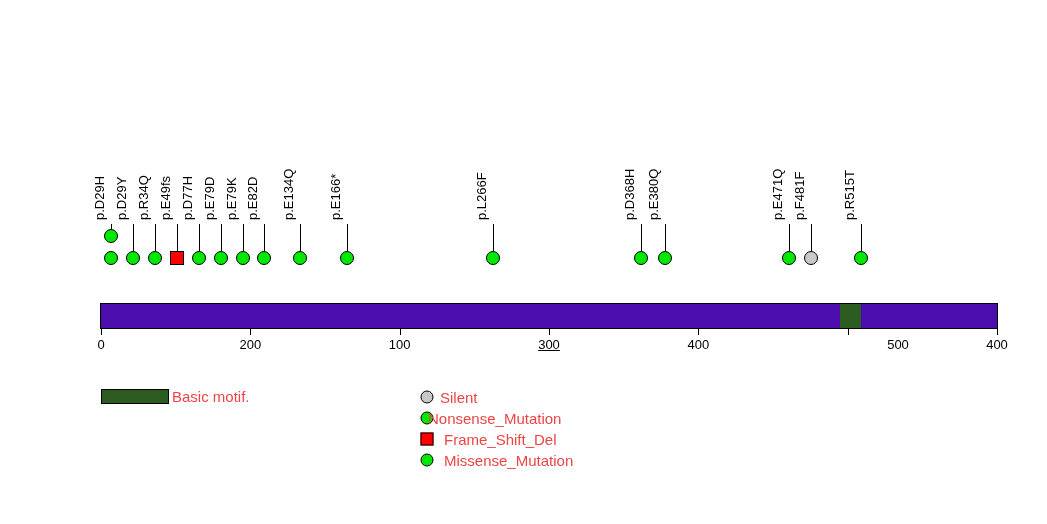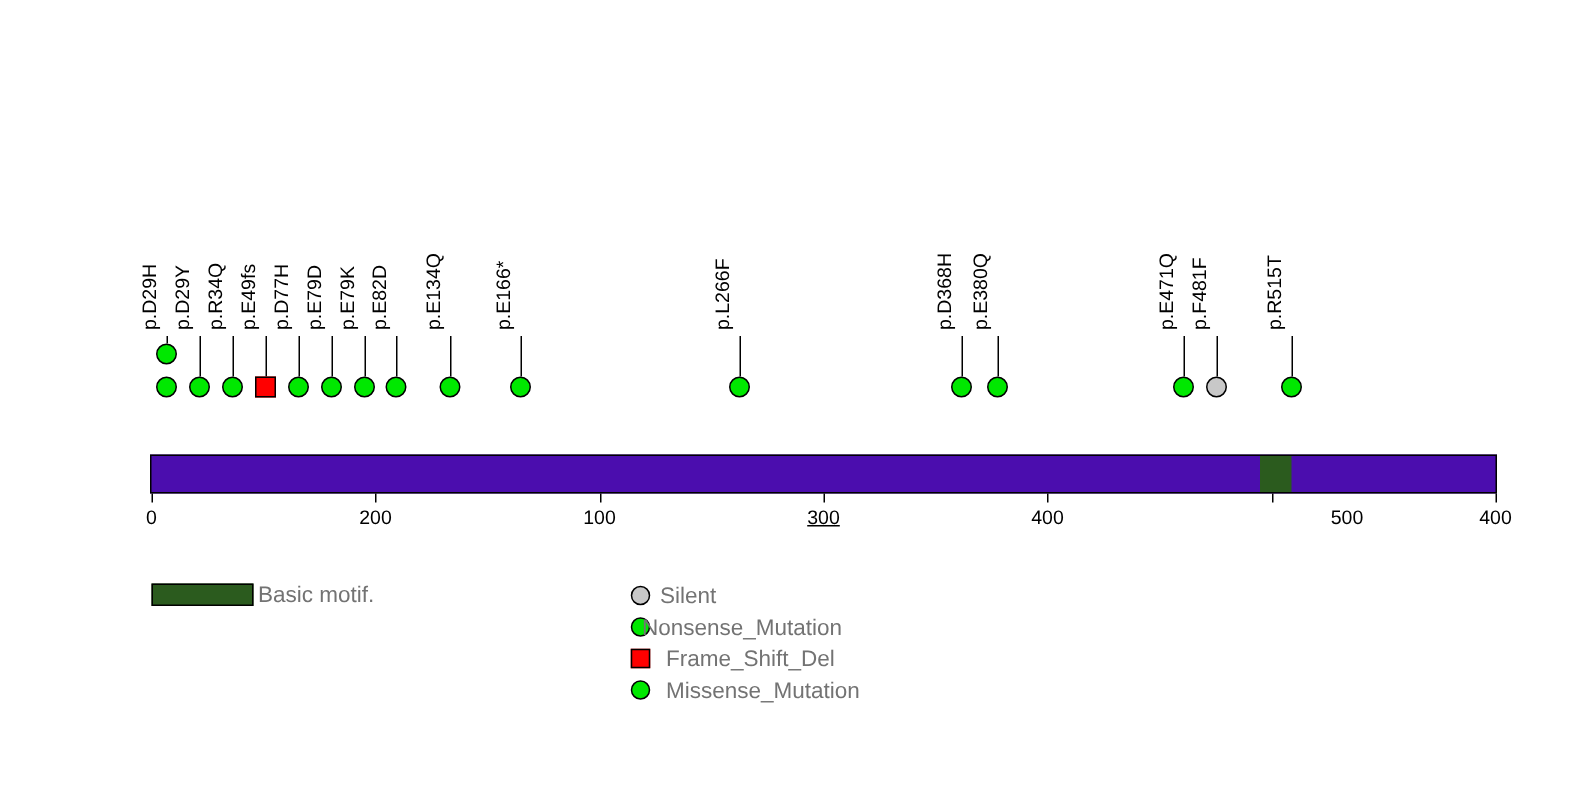--- a/index.html
+++ b/index.html
@@ -94,21 +94,21 @@
     box-sizing: border-box;
     border: 1px solid #000000;
     transform: translate(-50%, -50%);
   }
   .legend-swatch-shape.circle { border-radius: 50%; }
   .legend-label {
     position: absolute;
     font-size: 15px;
     line-height: 15px;
     white-space: nowrap;
-    color: #737373;
+    color: #ef4444;
   }
 </style>
 </head>
 <body>
 
 <div id="plot">
     <div class="protein-bar" style="left: 100px; top: 303px; width: 898px; height: 26px; background: rgb(75, 13, 174);"></div>
     <div class="motif-region" title="Basic motif." style="left: 840.2px; top: 304px; width: 20.9067px; height: 24px; background: rgb(43, 91, 30);"></div>
     <div class="axis-line" style="left: 100px; top: 329px; width: 898px; height: 1px; background: transparent;"></div>
     <div class="axis-tick" style="left: 101px; top: 329px; height: 6px;"></div>

